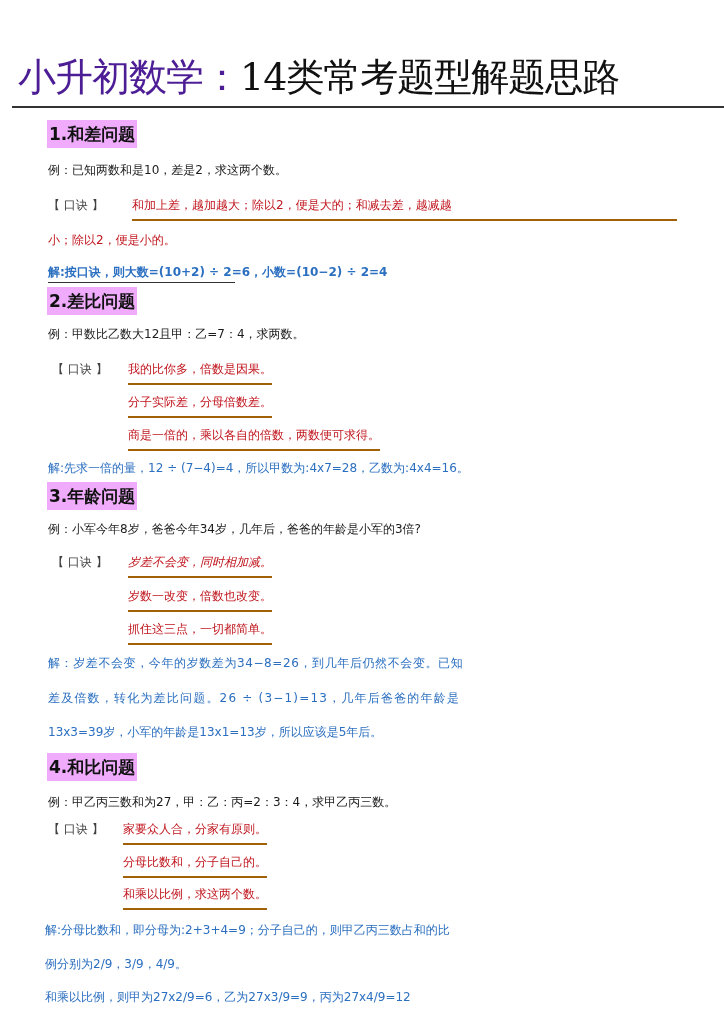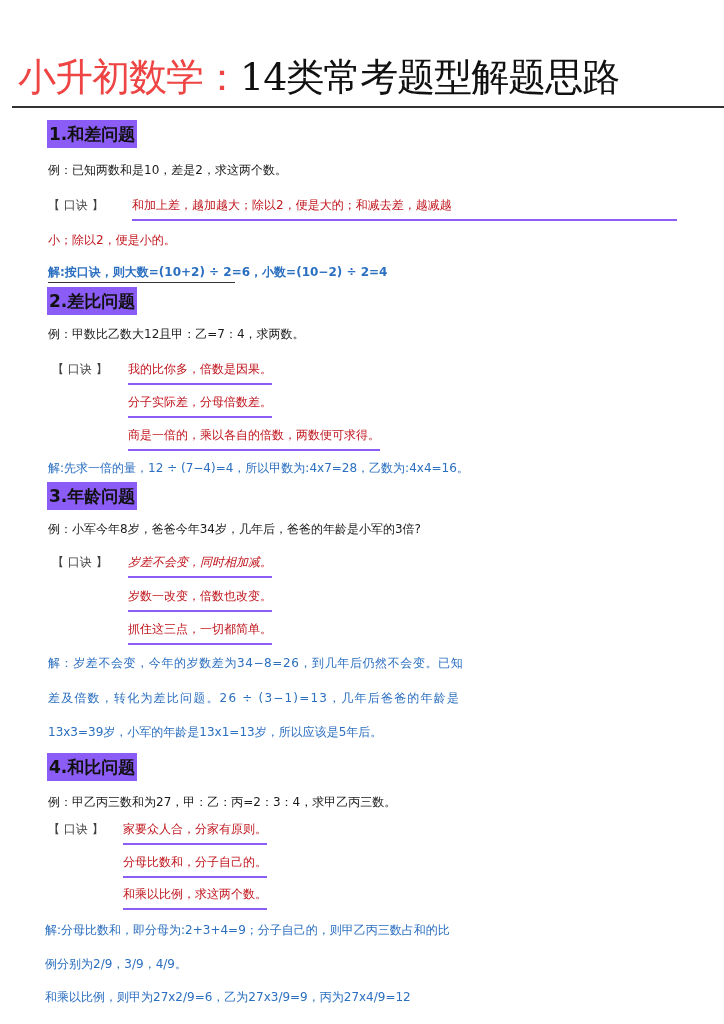--- a/index.html
+++ b/index.html
@@ -1,28 +1,28 @@
 <!DOCTYPE html>
 <html><head>
 <meta charset="utf-8">
 <style>
   html, body { margin:0; padding:0; }
   body { width:724px; height:1024px; background:#ffffff; position:relative; overflow:hidden;
          font-family:"DejaVu Sans", "Liberation Sans", sans-serif; }
   .title { position:absolute; left:18px; top:52px; height:50px; white-space:nowrap;
            font-family:"DejaVu Serif","Liberation Serif", serif; font-size:38px; line-height:50px; letter-spacing:-1px; }
-  .title .red { color:#ef4444;margin-top:28px; }
+  .title .red { color:#4c1d95;margin-top:28px; }
   .title .black { color:#111; }
   .title-rule { position:absolute; left:12px; top:106px; width:712px; height:2px; background:#333; }
   .row { position:absolute; white-space:nowrap; font-size:12px; line-height:24px; }
-  .heading { background:#8b5cf6; color:#111; font-weight:bold; padding:0 2px; height:28px; line-height:28px; font-size:17px; }
+  .heading { background:#f0abfc; color:#111; font-weight:bold; padding:0 2px; height:28px; line-height:28px; font-size:17px; }
   .black { color:#1a1a1a; }
   .red { color:#c0161e; }
   .blue { color:#2b6fc0; }
-  .ul { border-bottom:2px solid #8b5cf6; padding-bottom:2px; }
+  .ul { border-bottom:2px solid #a16207; padding-bottom:2px; }
   .label { color:#404040; }
 </style>
 </head>
 <body>
 
 <div class="title">
   <span class="red">小升初数学：</span><span class="black">14类常考题型解题思路</span>
 </div>
 <div class="title-rule"></div>
 

